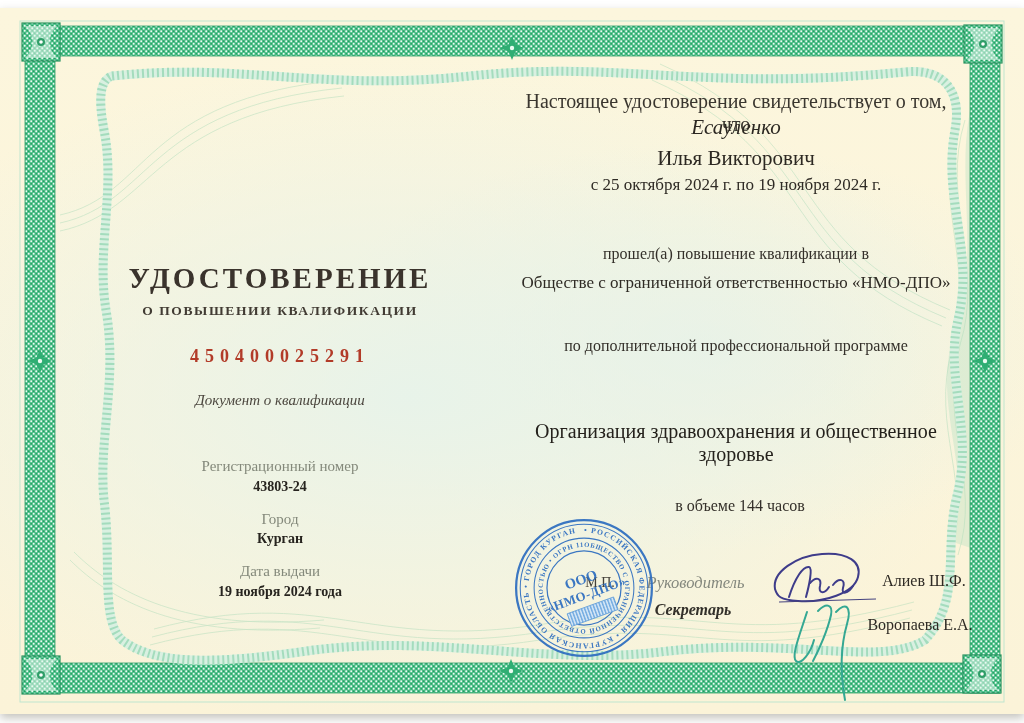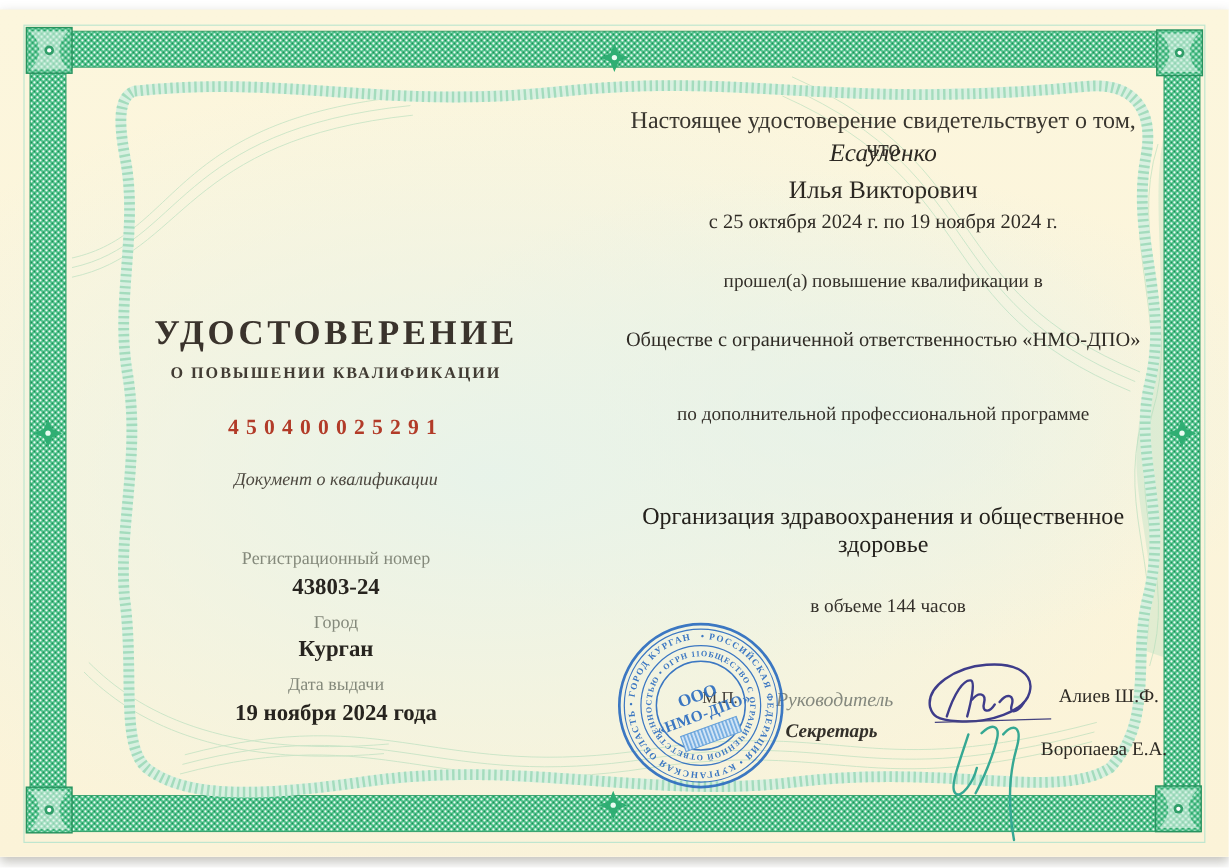--- a/index.html
+++ b/index.html
@@ -16,21 +16,21 @@
       linear-gradient(#fcf6dd,#fbf3d8);
     box-shadow:0 4px 9px rgba(96,94,80,.38);
   }
   svg.deco,svg.sigs{position:absolute;left:0;top:0;pointer-events:none;}
   .t{position:absolute;text-align:center;line-height:1.15;color:#35312a;}
   .title{font-size:29px;font-weight:bold;letter-spacing:3px;color:#3a332c;}
   .subtitle{font-size:13.5px;font-weight:600;letter-spacing:1.6px;color:#413b33;}
   .blank{font-size:18px;font-weight:bold;letter-spacing:6px;color:#b23b28;}
   .doctype{font-size:15px;font-style:italic;color:#4c473f;}
   .lbl{font-size:15px;color:#84897b;}
-  .val{font-size:19px;font-weight:bold;color:#27241f;}
+  .val{font-size:14px;font-weight:bold;color:#27241f;}
   .r15{font-size:20px;color:#3a362f;}
   .r16{font-size:16px;color:#34302a;}
   .r17{font-size:17px;color:#2f2b25;}
   .r21{font-size:21px;color:#2c2822;}
   .r20{font-size:20px;color:#24211c;}
   .mp{font-size:14px;color:#45413a;z-index:1;}
   .role1{font-size:16.5px;font-style:italic;color:#84887e;z-index:2;}
   .role2{font-size:16px;font-style:italic;font-weight:bold;color:#33302a;z-index:2;}
   .signer{font-size:16px;color:#2e2a24;z-index:2;}
   .stampwrap{position:absolute;left:512px;top:516px;width:144px;height:144px;z-index:3;opacity:.93;pointer-events:none;}
@@ -145,21 +145,21 @@
 <div class="t val" style="left:110px;top:479px;width:340px;">43803-24</div>
 <div class="t lbl" style="left:110px;top:511px;width:340px;">Город</div>
 <div class="t val" style="left:110px;top:531px;width:340px;">Курган</div>
 <div class="t lbl" style="left:110px;top:563px;width:340px;">Дата выдачи</div>
 <div class="t val" style="left:110px;top:584px;width:340px;text-align:center;">19 ноября 2024 года</div>
 
 <div class="t r15" style="left:516px;top:90px;width:440px;">Настоящее удостоверение свидетельствует о том, что</div>
 <div class="t r21" style="left:516px;top:115px;width:440px;font-style:italic;">Есауленко</div>
 <div class="t r21" style="left:516px;top:146px;width:440px;">Илья Викторович</div>
 <div class="t r17" style="left:516px;top:175px;width:440px;">с 25 октября 2024 г. по 19 ноября 2024 г.</div>
-<div class="t r16" style="left:516px;top:226px;width:440px;">прошел(а) повышение квалификации в</div>
+<div class="t r16" style="left:516px;top:245px;width:440px;">прошел(а) повышение квалификации в</div>
 <div class="t r17" style="left:516px;top:273px;width:440px;">Обществе с ограниченной ответственностью «НМО-ДПО»</div>
 <div class="t r16" style="left:516px;top:337px;width:440px;">по дополнительной профессиональной программе</div>
 <div class="t r20" style="left:506px;top:408px;width:460px;margin-top:12px;">Организация здравоохранения и общественное здоровье</div>
 <div class="t r16" style="left:536px;top:497px;width:408px;">в объеме 144 часов</div>
 
 <div class="t mp" style="left:575px;top:575px;width:50px;">М.П.</div>
 <div class="t role1" style="left:638px;top:574px;width:115px;">Руководитель</div>
 <div class="t role2" style="left:638px;top:601px;width:110px;">Секретарь</div>
 <div class="t signer" style="left:868px;top:572px;width:112px;">Алиев Ш.Ф.</div>
 <div class="t signer" style="left:858px;top:596px;width:124px;margin-top:20px;">Воропаева Е.А.</div>

